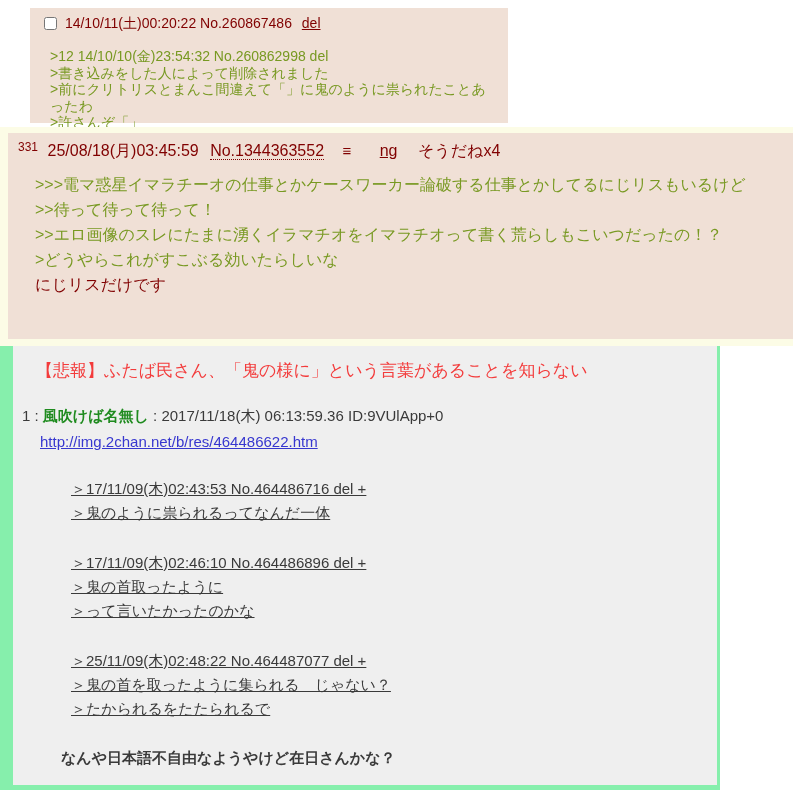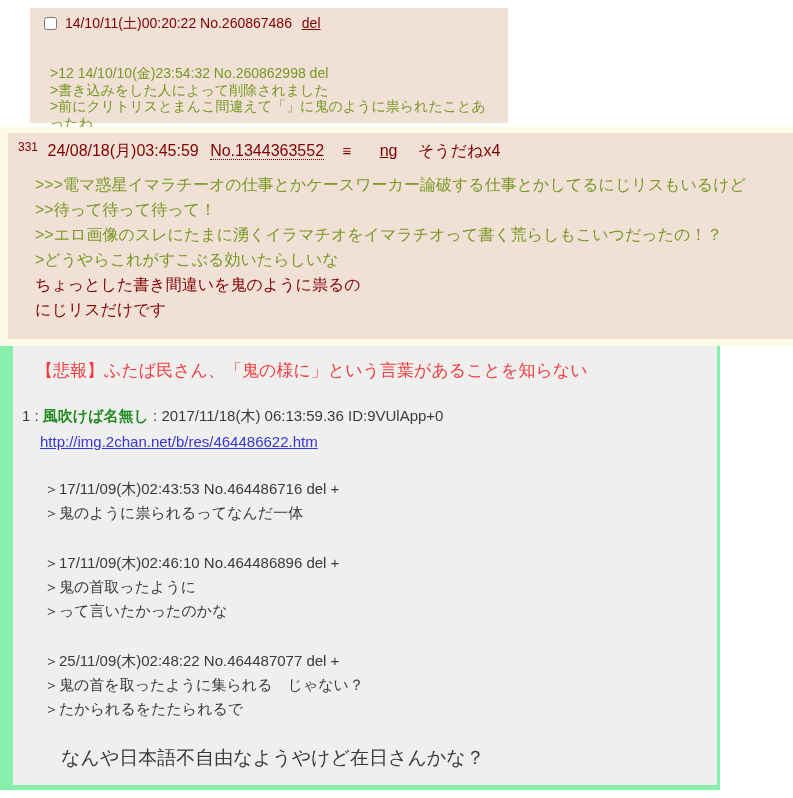--- a/index.html
+++ b/index.html
@@ -9,21 +9,21 @@
     font-family:"Liberation Sans","DejaVu Sans",sans-serif;
   }
   
   .top-post{
     position:absolute;left:30px;top:8px;width:478px;height:115px;
     background:#f0e0d6;box-sizing:border-box;padding:7px 8px 0 14px;
   }
   .top-header{font-size:14px;color:#800000;white-space:nowrap;}
   .top-header input{width:13px;height:13px;margin:0 4px 0 0;vertical-align:-2px;}
   .del-link{text-decoration:underline;margin-left:6px;cursor:pointer;}
-  .top-quotes{margin:32px 0 0 6px;font-size:14px;line-height:16.5px;color:#789922;}
+  .top-quotes{margin:15px 0 0 6px;font-size:14px;line-height:16.5px;color:#789922;}
   
   .middle-band{
     position:absolute;left:0;top:127px;width:793px;height:219px;
     background:#fcfce6;
   }
   .middle-post{
     position:absolute;left:8px;top:6px;right:0;bottom:7px;
     background:#f0e0d6;box-sizing:border-box;padding:7px 0 0 2px;
   }
   .m-header{font-size:16px;color:#800000;white-space:nowrap;}
@@ -42,22 +42,22 @@
   }
   .thread-box{
     position:absolute;left:13px;top:0;width:704px;height:439px;
     background:#efefef;box-sizing:border-box;padding:13px 10px 0 9px;
     color:#3a3a3a;
   }
   .thread-title{font-size:17px;color:#f33b3b;margin-left:14px;white-space:nowrap;}
   .p-header{margin:25px 0 0 0;font-size:15px;white-space:nowrap;}
   .p-name{color:#1f8b1f;font-weight:bold;}
   .p-link{display:inline-block;margin:7px 0 0 18px;font-size:15px;color:#3737cf;text-decoration:underline;cursor:pointer;}
-  .quote-block{margin:26px 0 0 22px;font-size:15px;line-height:24px;white-space:pre-line;}
-  .p-comment{margin:25px 0 0 39px;font-size:19px;line-height:24px;}
+  .quote-block{margin:26px 0 0 49px;font-size:15px;line-height:24px;white-space:pre-line;text-decoration:underline;}
+  .p-comment{margin:25px 0 0 39px;font-size:15px;line-height:24px;font-weight:bold;}
 </style>
 </head>
 <body>
 
 <div class="top-post">
   <div class="top-header">
     <input type="checkbox" style="">
     <span>14/10/11(土)00:20:22</span>
     <span> </span>
     <span>No.260867486</span>
@@ -68,32 +68,31 @@
     <div>&gt;書き込みをした人によって削除されました</div>
     <div>&gt;前にクリトリスとまんこ間違えて「」に鬼のように祟られたことあったわ</div>
     <div>&gt;許さんぞ「」</div>
   </div>
 </div>
 
 <div class="middle-band">
   <div class="middle-post">
     <div class="m-header">
       <span class="m-ordinal">331</span>
-      <span>24/08/18(月)03:45:59</span>
+      <span>25/08/18(月)03:45:59</span>
       <span class="m-no">No.1344363552</span>
       <span class="m-menu-icon">≡</span>
       <span class="m-ng">ng</span>
       <span class="m-soudane">そうだねx4</span>
     </div>
     <div class="m-body">
       <div class="green">&gt;&gt;&gt;電マ惑星イマラチーオの仕事とかケースワーカー論破する仕事とかしてるにじリスもいるけど</div>
       <div class="green">&gt;&gt;待って待って待って！</div>
       <div class="green">&gt;&gt;エロ画像のスレにたまに湧くイラマチオをイマラチオって書く荒らしもこいつだったの！？</div>
       <div class="green">&gt;どうやらこれがすこぶる効いたらしいな</div>
-      <div class="maroon">ちょっとした書き間違いを鬼のように祟るの</div>
       <div class="maroon">にじリスだけです</div>
     </div>
   </div>
 </div>
 
 <div class="bottom-band">
   <div class="thread-box">
     <div class="thread-title">【悲報】ふたば民さん、「鬼の様に」という言葉があることを知らない</div>
     <div class="p-header">
       <span>1</span><span> : </span><span class="p-name">風吹けば名無し</span><span> : </span><span>2017/11/18(木) 06:13:59.36 ID:9VUlApp+0</span>

